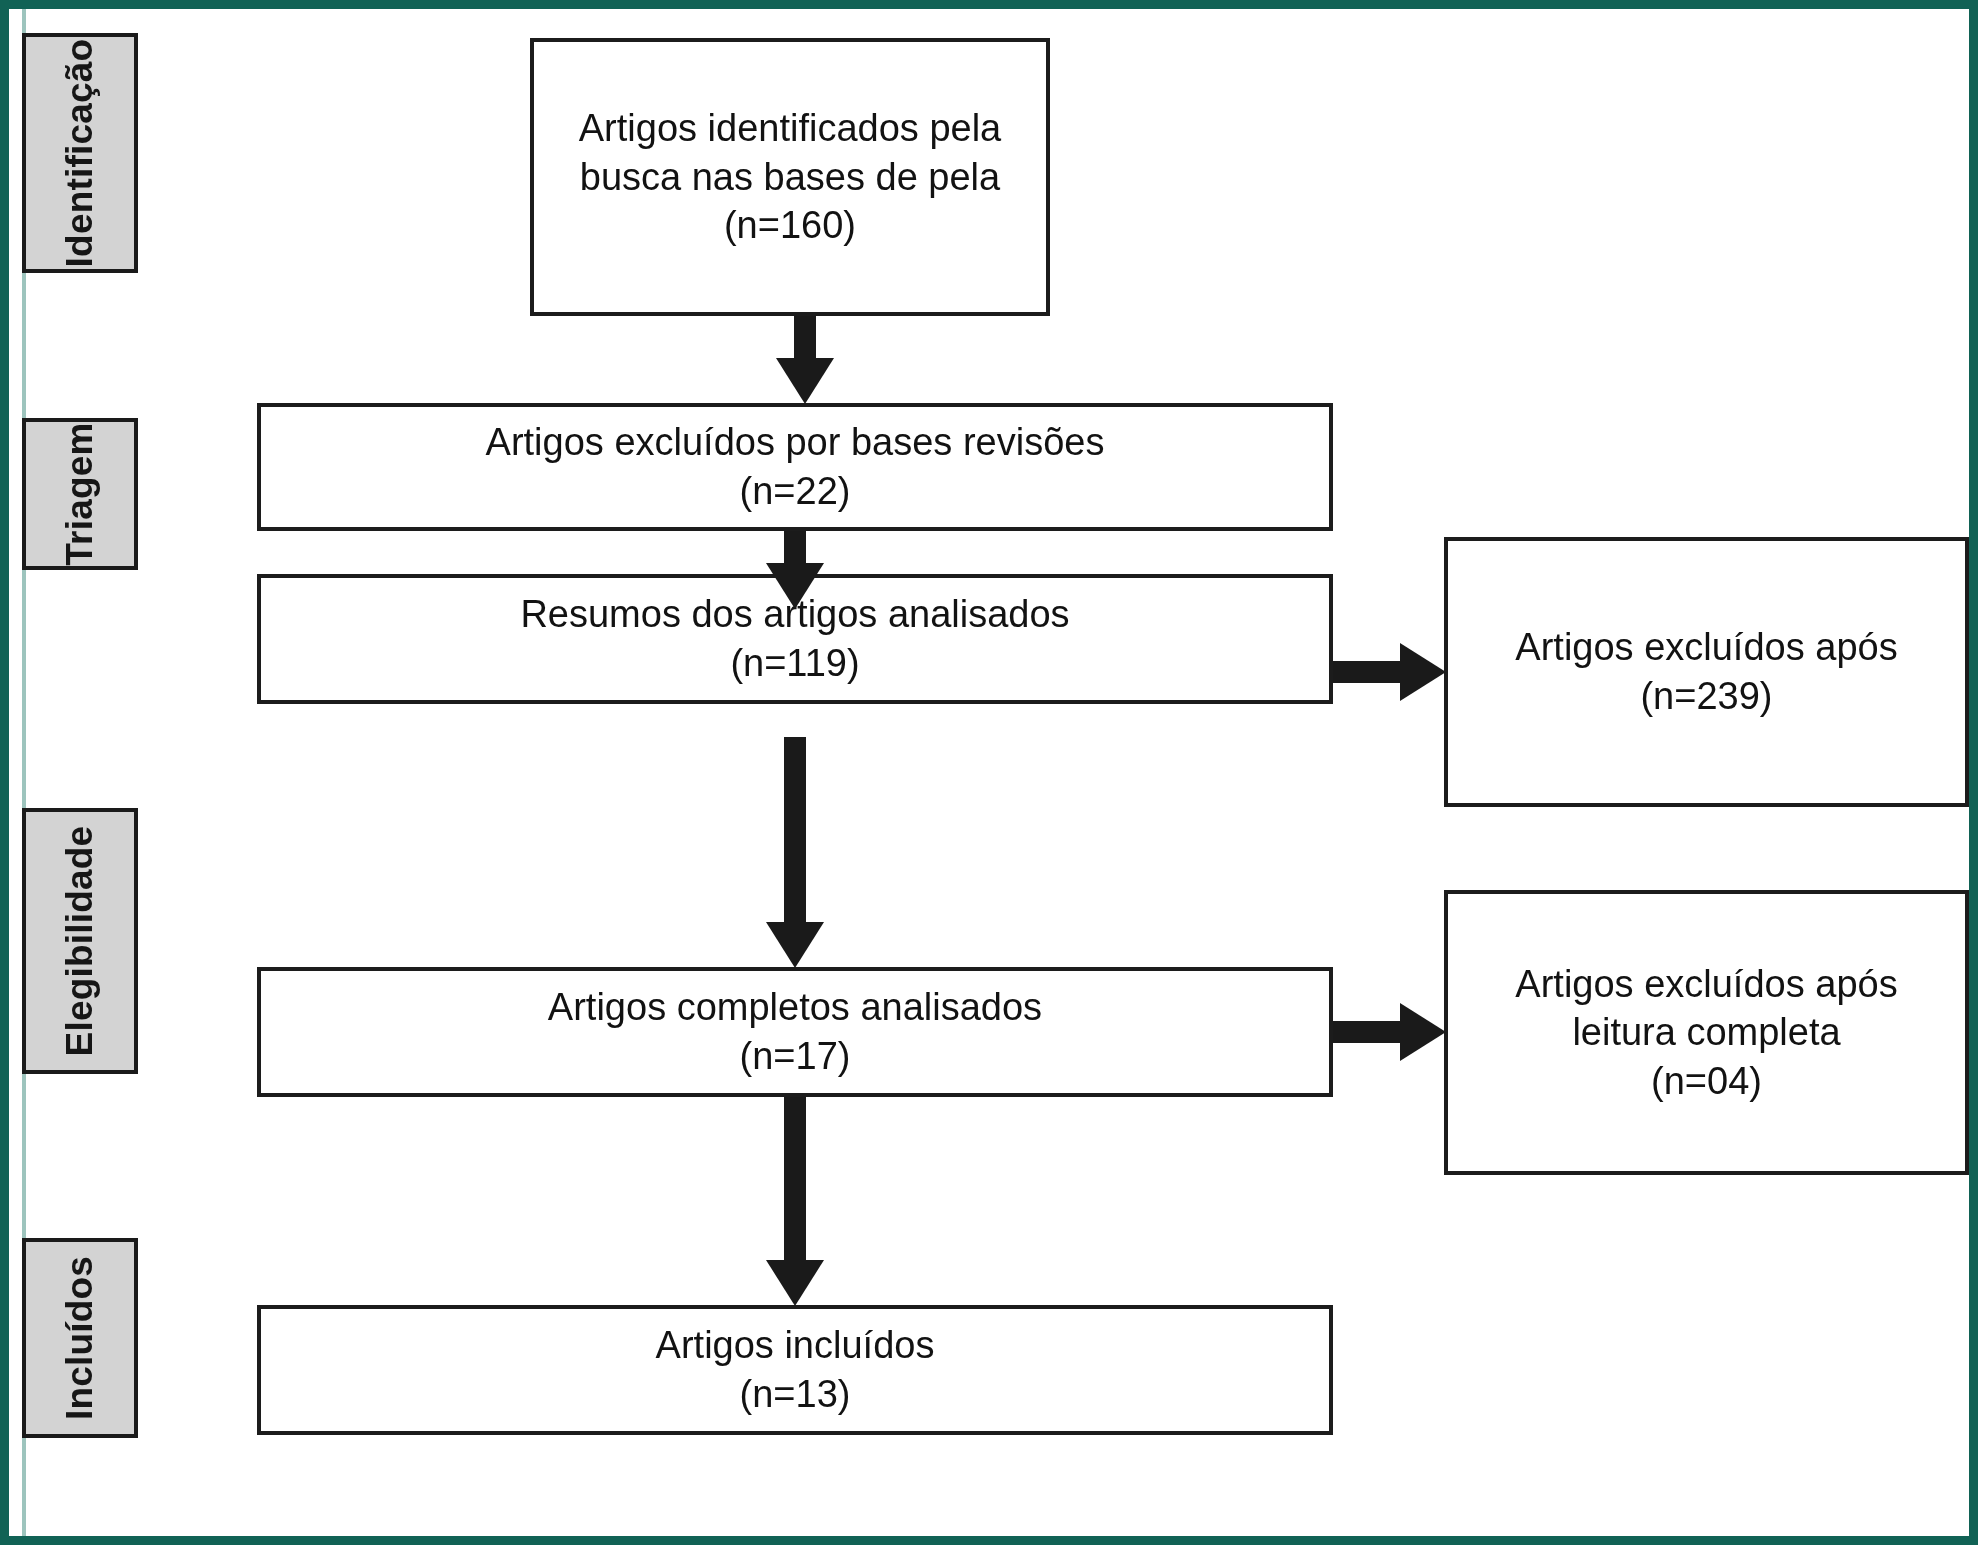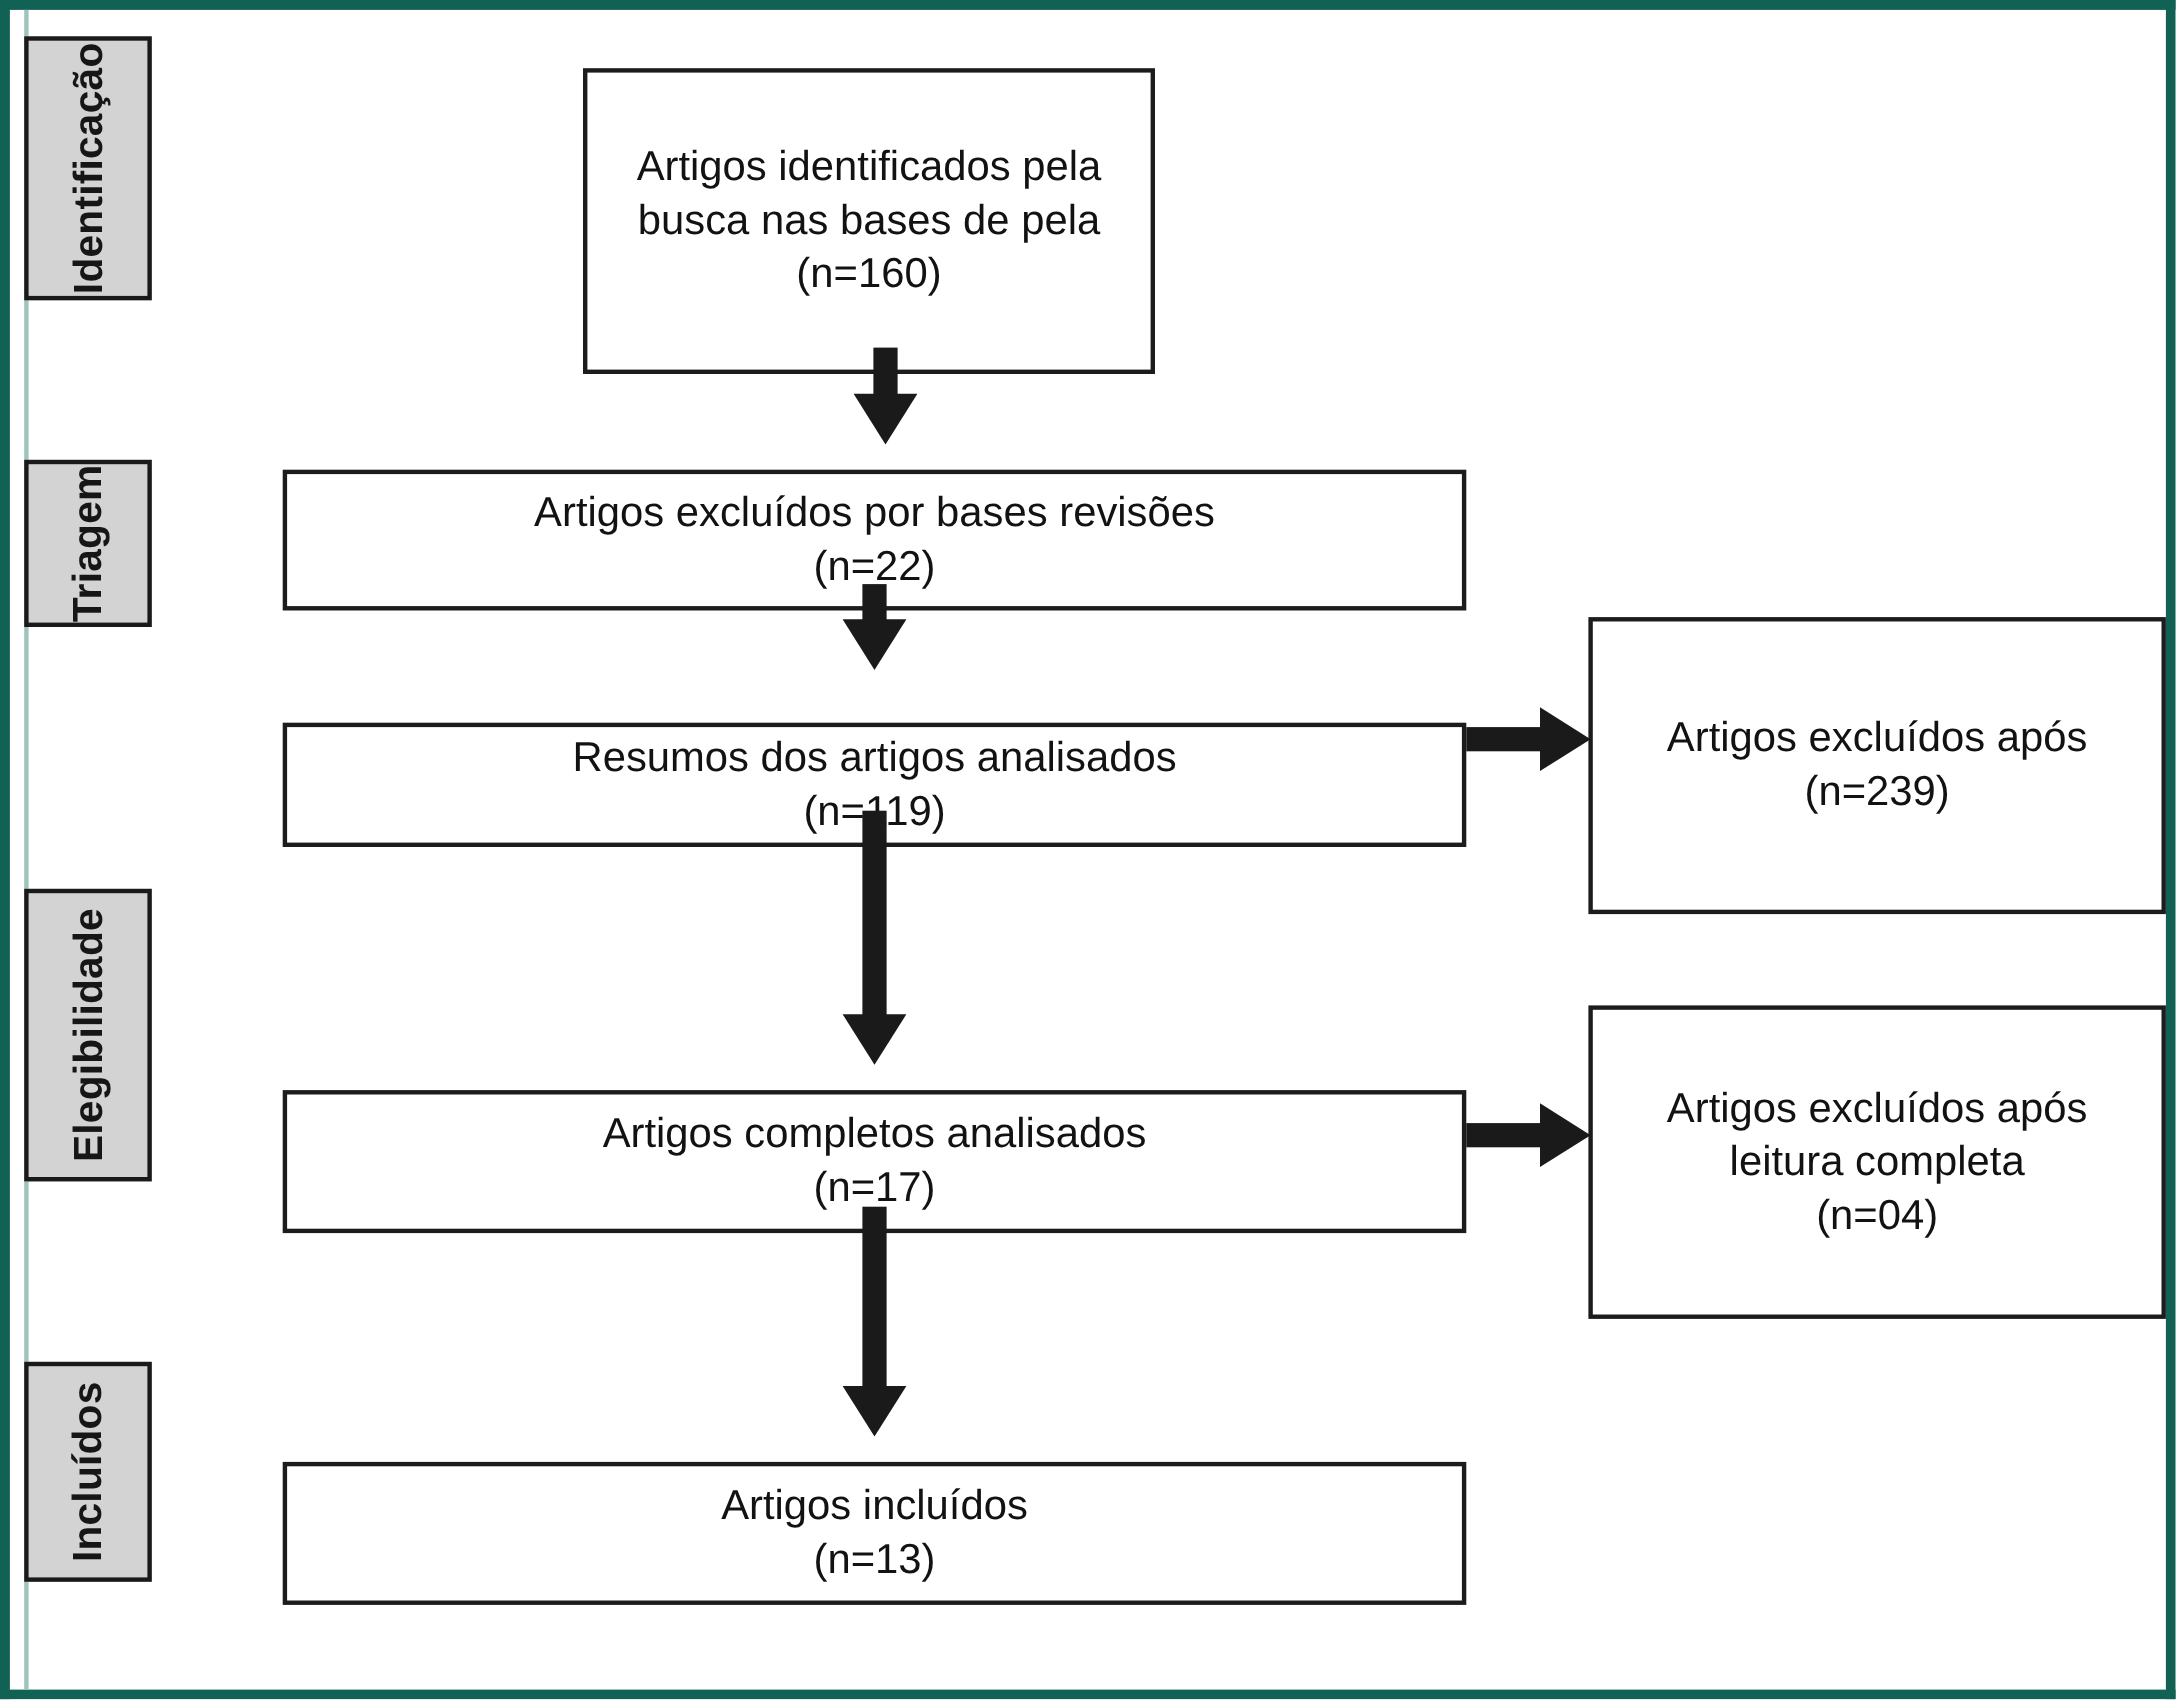--- a/index.html
+++ b/index.html
@@ -63,21 +63,20 @@
     box-sizing: border-box;
     display: flex;
     flex-direction: column;
     align-items: center;
     justify-content: center;
     text-align: center;
     color: #121212;
     font-size: 38px;
     line-height: 1.28;
     padding: 4px 10px;
-    margin-top: 24px;
   }
   .flow-box .line { display: block; white-space: nowrap; }
 
   
   .arrow-v {
     position: absolute;
   }
   .arrow-v .shaft {
     position: absolute;
     left: 50%;
@@ -149,21 +148,21 @@
     <span class="line">Artigos identificados pela</span>
     <span class="line">busca nas bases de pela</span>
     <span class="line">(n=160)</span>
   </div>
 
   <div class="flow-box" style="left:257px; top:403px; width:1076px; height:128px;">
     <span class="line">Artigos excluídos por bases revisões</span>
     <span class="line">(n=22)</span>
   </div>
 
-  <div class="flow-box" style="left:257px; top:633px; width:1076px; height:113px;">
+  <div class="flow-box" style="left:257px; top:574px; width:1076px; height:130px;">
     <span class="line">Resumos dos artigos analisados</span>
     <span class="line">(n=119)</span>
   </div>
 
   <div class="flow-box" style="left:1444px; top:537px; width:525px; height:270px;">
     <span class="line">Artigos excluídos após</span>
     <span class="line">(n=239)</span>
   </div>
 
   <div class="flow-box" style="left:257px; top:967px; width:1076px; height:130px;text-align:center;">

